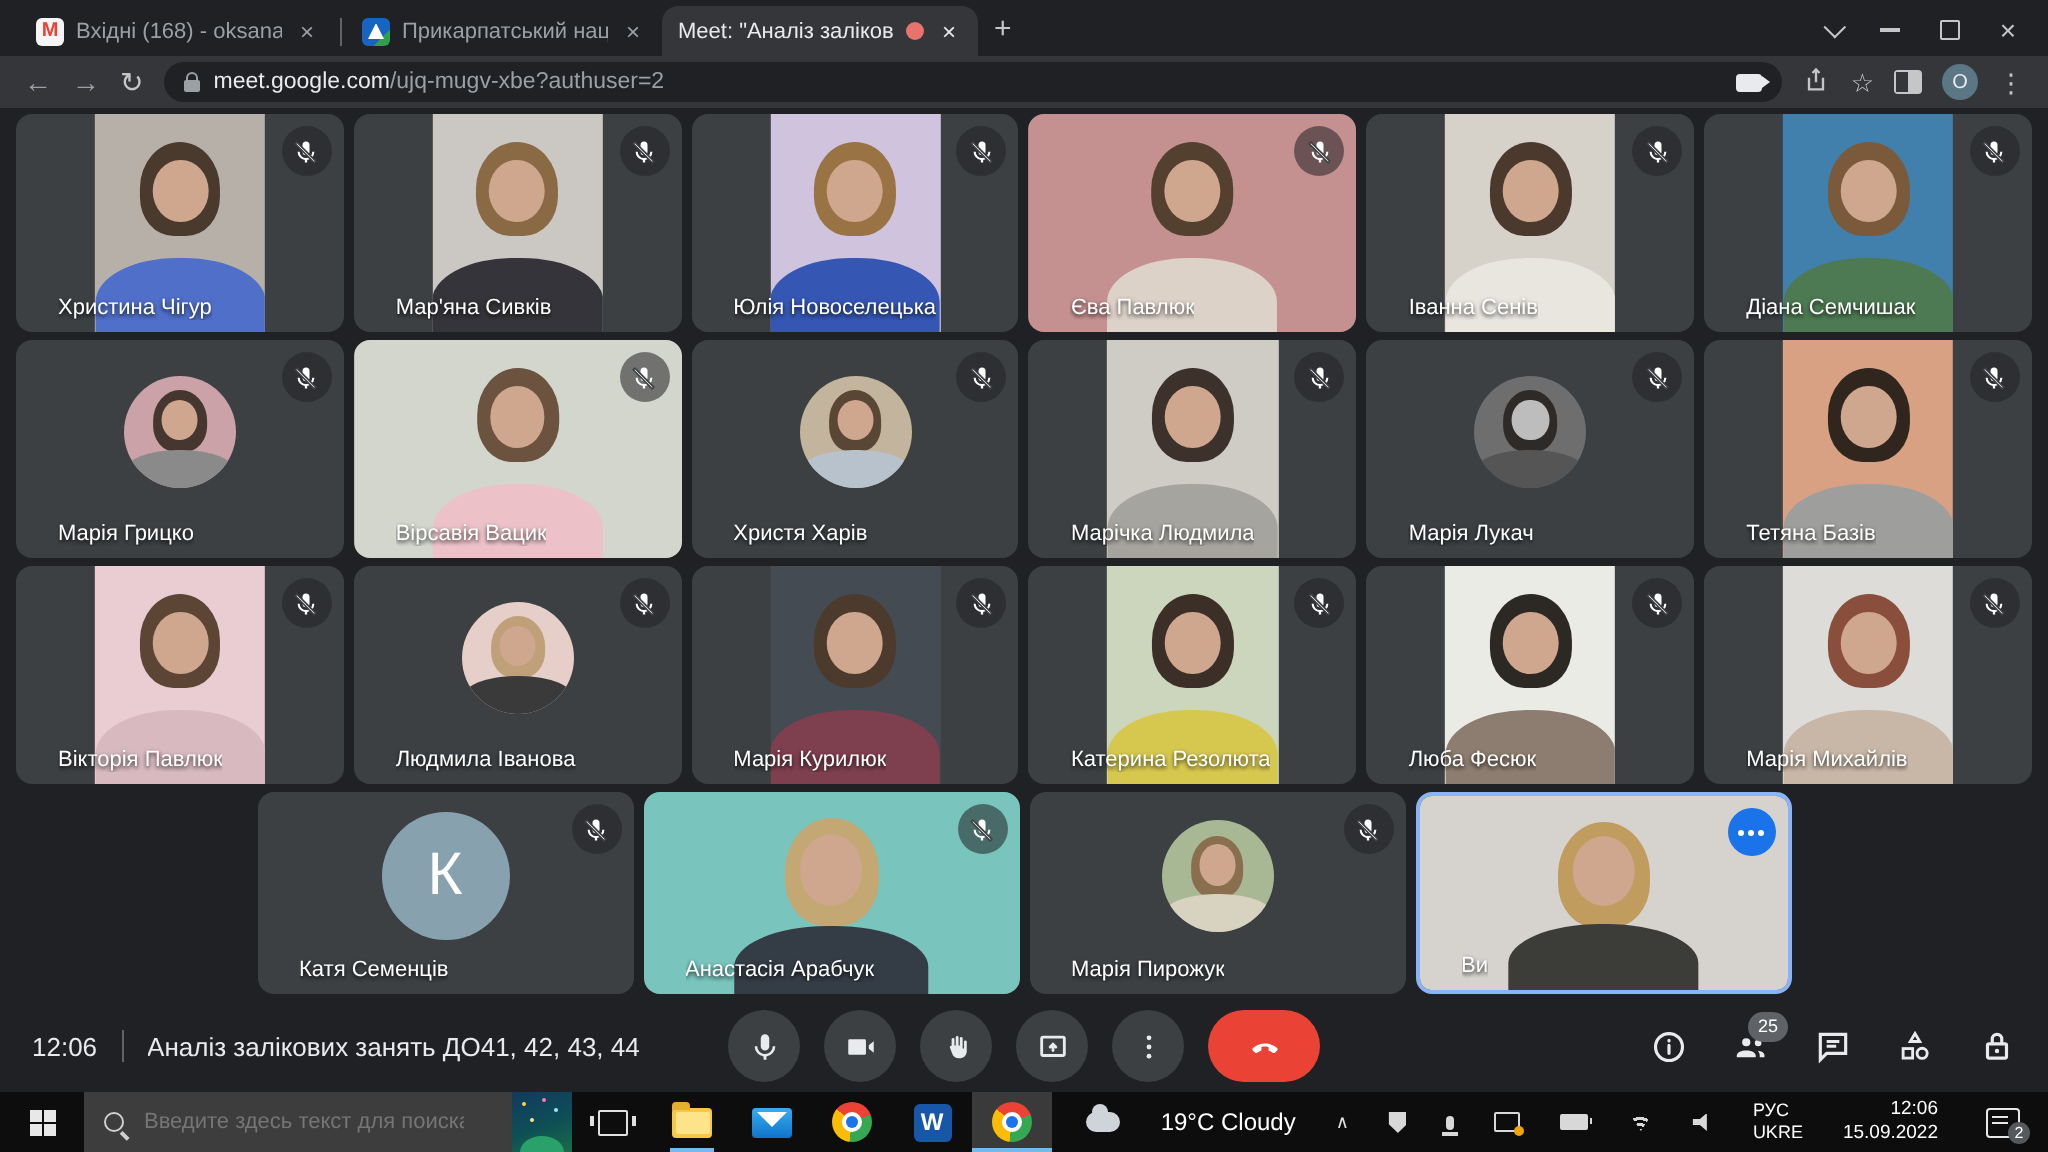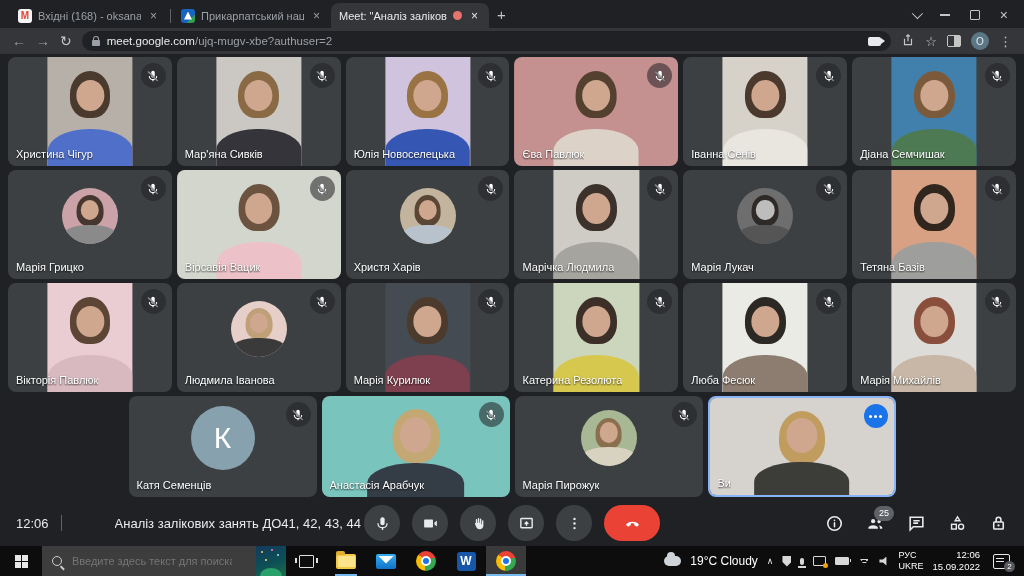--- a/index.html
+++ b/index.html
@@ -70,35 +70,35 @@
   .p-face{position:absolute;left:50%;top:21%;width:33%;aspect-ratio:1/1.12;transform:translateX(-50%);border-radius:50%;}
   .p-torso{position:absolute;left:50%;bottom:-8%;width:100%;height:42%;transform:translateX(-50%);
            border-radius:48% 48% 8px 8px;}
   .vid.wide .p-hair{width:25%;}
   .vid.wide .p-face{width:17%;}
   .vid.wide .p-torso{width:52%;}
   .avatar{position:absolute;left:50%;top:42%;transform:translate(-50%,-50%);width:56px;height:56px;
           border-radius:50%;overflow:hidden;}
   .avatar.letter{display:grid;place-items:center;width:64px;height:64px;}
   .avatar.letter span{color:#fff;font-size:30px;}
-  .nlabel{position:absolute;left:8px;bottom:6px;max-width:86%;color:#fff;font-size:11px;white-space:nowrap;
+  .nlabel{position:absolute;left:21px;bottom:6px;max-width:86%;color:#fff;font-size:11px;white-space:nowrap;
           overflow:hidden;text-shadow:0 1px 2px rgba(0,0,0,.85);}
   .micchip{position:absolute;top:6px;right:6px;width:25px;height:25px;border-radius:50%;
            background:rgba(32,33,36,.55);display:grid;place-items:center;}
   .micchip svg{width:14px;height:14px;}
   .morebtn{position:absolute;top:6px;right:6px;width:24px;height:24px;border-radius:50%;background:#1a73e8;
            display:flex;align-items:center;justify-content:center;gap:2px;}
   .morebtn i{width:3px;height:3px;border-radius:50%;background:#fff;}
 
   
   .mbar{position:absolute;left:0;right:0;bottom:30px;height:46px;background:#202124;
         display:flex;align-items:center;padding:0 16px;box-sizing:border-box;}
   .mleft{display:flex;align-items:center;gap:12px;color:#e8eaed;font-size:13px;min-width:0;}
   .mdivider{width:1px;height:16px;background:#5f6368;}
-  .mtitle{white-space:nowrap;overflow:hidden;max-width:330px;margin-left:41px;}
+  .mtitle{white-space:nowrap;overflow:hidden;max-width:330px;}
   .mcenter{position:absolute;left:50%;transform:translateX(-50%);display:flex;align-items:center;gap:12px;}
   .cbtn{width:36px;height:36px;border-radius:50%;background:#3c4043;display:grid;place-items:center;}
   .cbtn svg{width:17px;height:17px;}
   .cbtn.hang{width:56px;border-radius:18px;background:#ea4335;}
   .mright{margin-left:auto;display:flex;align-items:center;gap:22px;}
   .ricon{position:relative;display:grid;place-items:center;}
   .ricon svg{width:19px;height:19px;}
   .badge{position:absolute;top:-8px;right:-9px;min-width:16px;height:15px;border-radius:8px;background:#5f6368;
          color:#fff;font-size:9px;display:grid;place-items:center;padding:0 2px;}
 
@@ -136,21 +136,21 @@
   .ic-mail{width:20px;height:15px;background:linear-gradient(180deg,#35aef0,#1173c9);border-radius:2px;position:relative;}
   .ic-mail::after{content:"";position:absolute;left:2px;top:2px;width:16px;height:8px;
                   clip-path:polygon(0 0,100% 0,50% 100%);background:#fff;}
   .ic-chrome{width:20px;height:20px;border-radius:50%;position:relative;
              background:conic-gradient(from -50deg,#ea4335 0 33%,#34a853 0 66%,#fbbc05 0 100%);}
   .ic-chrome::before{content:"";position:absolute;left:5px;top:5px;width:10px;height:10px;border-radius:50%;background:#fff;}
   .ic-chrome::after{content:"";position:absolute;left:7px;top:7px;width:6px;height:6px;border-radius:50%;background:#1a73e8;}
   .ic-word{width:19px;height:19px;background:#1857a8;border-radius:3px;color:#fff;font-size:12px;font-weight:bold;
            display:grid;place-items:center;}
   .traygap{flex:1;}
-  .tray{display:flex;align-items:center;gap:9px;padding-right:8px;}
+  .tray{display:flex;align-items:center;gap:20px;padding-right:8px;}
   .cloud{width:17px;height:10px;background:#cfd4da;border-radius:6px;position:relative;}
   .cloud::before{content:"";position:absolute;left:3px;top:-4px;width:8px;height:8px;border-radius:50%;background:#cfd4da;}
   .weather{font-size:12px;color:#fff;white-space:nowrap;}
   .chev{color:#e0e0e0;font-size:9px;}
   .tico{position:relative;}
   .t-shield{width:9px;height:11px;background:#d8d8d8;clip-path:polygon(0 0,100% 0,100% 60%,50% 100%,0 60%);}
   .t-mic{width:4px;height:7px;background:#d8d8d8;border-radius:2px;position:relative;}
   .t-mic::after{content:"";position:absolute;left:-2px;bottom:-3px;width:8px;height:1.5px;background:#d8d8d8;}
   .t-scr{width:11px;height:8px;border:1.5px solid #d8d8d8;border-radius:1px;position:relative;}
   .t-scr::after{content:"";position:absolute;right:-3px;bottom:-3px;width:5px;height:5px;border-radius:50%;background:#f0a30a;}

